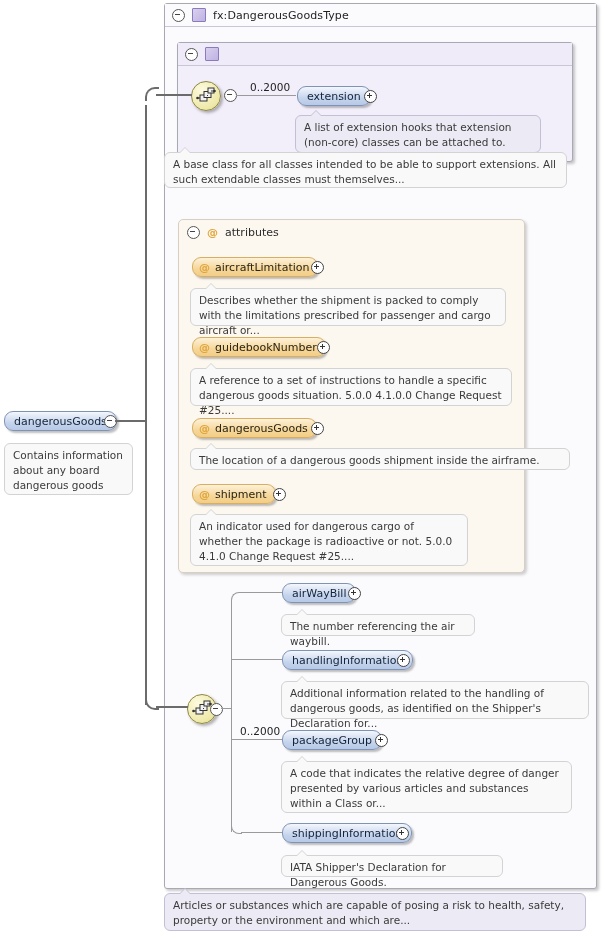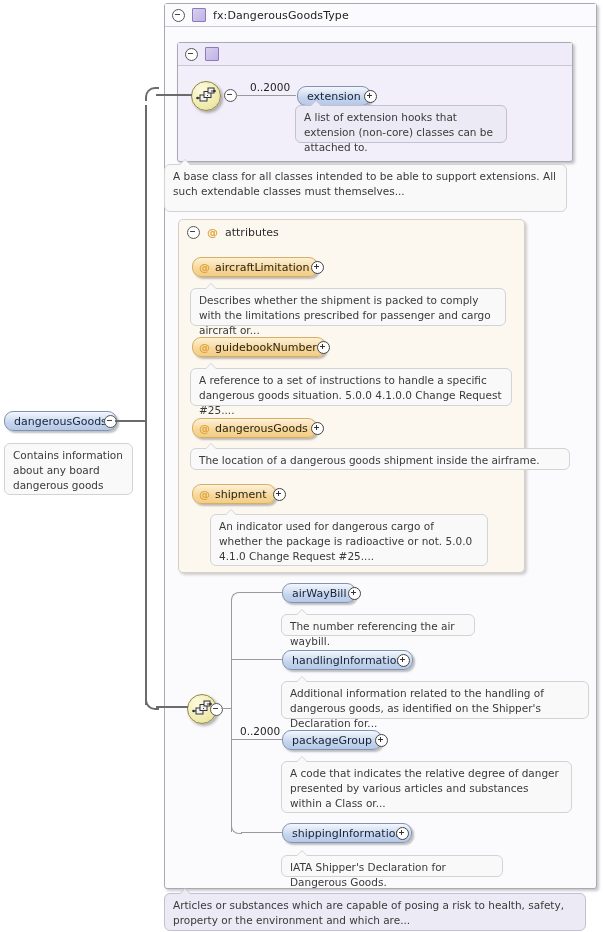--- a/index.html
+++ b/index.html
@@ -143,25 +143,25 @@
 </div>
 <span class="toggle" style="position:absolute;left:224px;top:89px;"></span>
 <div class="hline" style="left:236px;top:95px;width:60px;"></div>
 <div class="occ" style="left:250px;top:81px;">0..2000</div>
 
 <div class="pill elem" style="left:297px;top:86px;">
   <span>extension</span>
 </div>
 <span class="plus" style="position:absolute;left:364px;top:90px;"></span>
 
-<div class="note lilac" style="left:295px;top:105px;width:212px;height:38px;">
+<div class="note lilac" style="left:295px;top:115px;width:246px;height:38px;">
   <span>A list of extension hooks that extension (non-core) classes can be attached to.</span>
 </div>
 
-<div class="note" style="left:164px;top:164px;width:403px;height:48px;">
+<div class="note" style="left:164px;top:152px;width:403px;height:36px;">
   <span>A base class for all classes intended to be able to support extensions. All such extendable classes must themselves...</span>
 </div>
 
 <div class="attrbox" style="left:178px;top:219px;width:345px;height:352px;">
   <div class="attrbox-header">
     <span class="toggle"></span>
     <span class="at-sign">@</span>
     <span class="attrbox-title">attributes</span>
   </div>
 </div>
@@ -191,21 +191,21 @@
 <span class="plus" style="position:absolute;left:311px;top:422px;"></span>
 <div class="note" style="left:190px;top:448px;width:380px;height:22px;">
   <span>The location of a dangerous goods shipment inside the airframe.</span>
 </div>
 
 <div class="pill attr" style="left:192px;top:484px;">
   <span class="at-sign">@</span>
   <span>shipment</span>
 </div>
 <span class="plus" style="position:absolute;left:273px;top:488px;"></span>
-<div class="note" style="left:190px;top:514px;width:278px;height:52px;margin-left:20px;">
+<div class="note" style="left:190px;top:514px;width:278px;height:52px;">
   <span>An indicator used for dangerous cargo of whether the package is radioactive or not. 5.0.0 4.1.0 Change Request #25....</span>
 </div>
 
 <div class="seq" style="left:187px;top:694px;">
   <svg width="20" height="18" viewBox="0 0 20 18">
     <rect x="4" y="8" width="7" height="6" fill="#f2f2f2" stroke="#333" stroke-width="1"></rect>
     <rect x="8" y="4.5" width="7" height="6" fill="#f2f2f2" stroke="#333" stroke-width="1"></rect>
     <rect x="12" y="1" width="6" height="5" fill="#f2f2f2" stroke="#333" stroke-width="1"></rect>
     <path d="M1 11 L4 11 M11 8.5 L12 8.5 M15 4 L18 4" stroke="#333" stroke-width="1.2"></path>
     <circle cx="1.5" cy="11" r="1.3" fill="#333"></circle>

